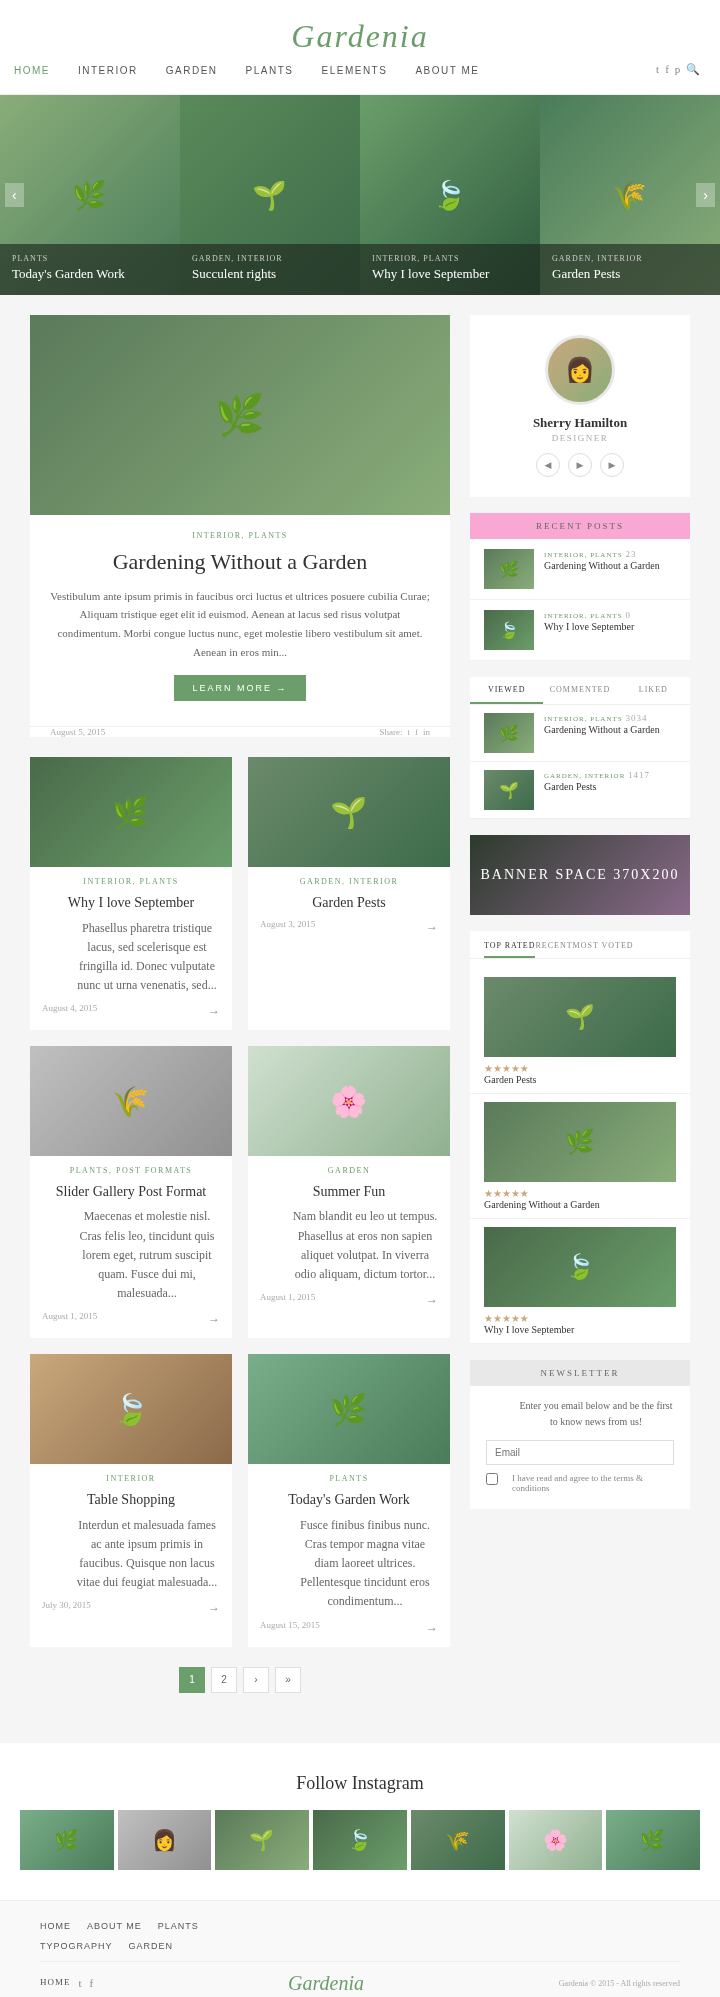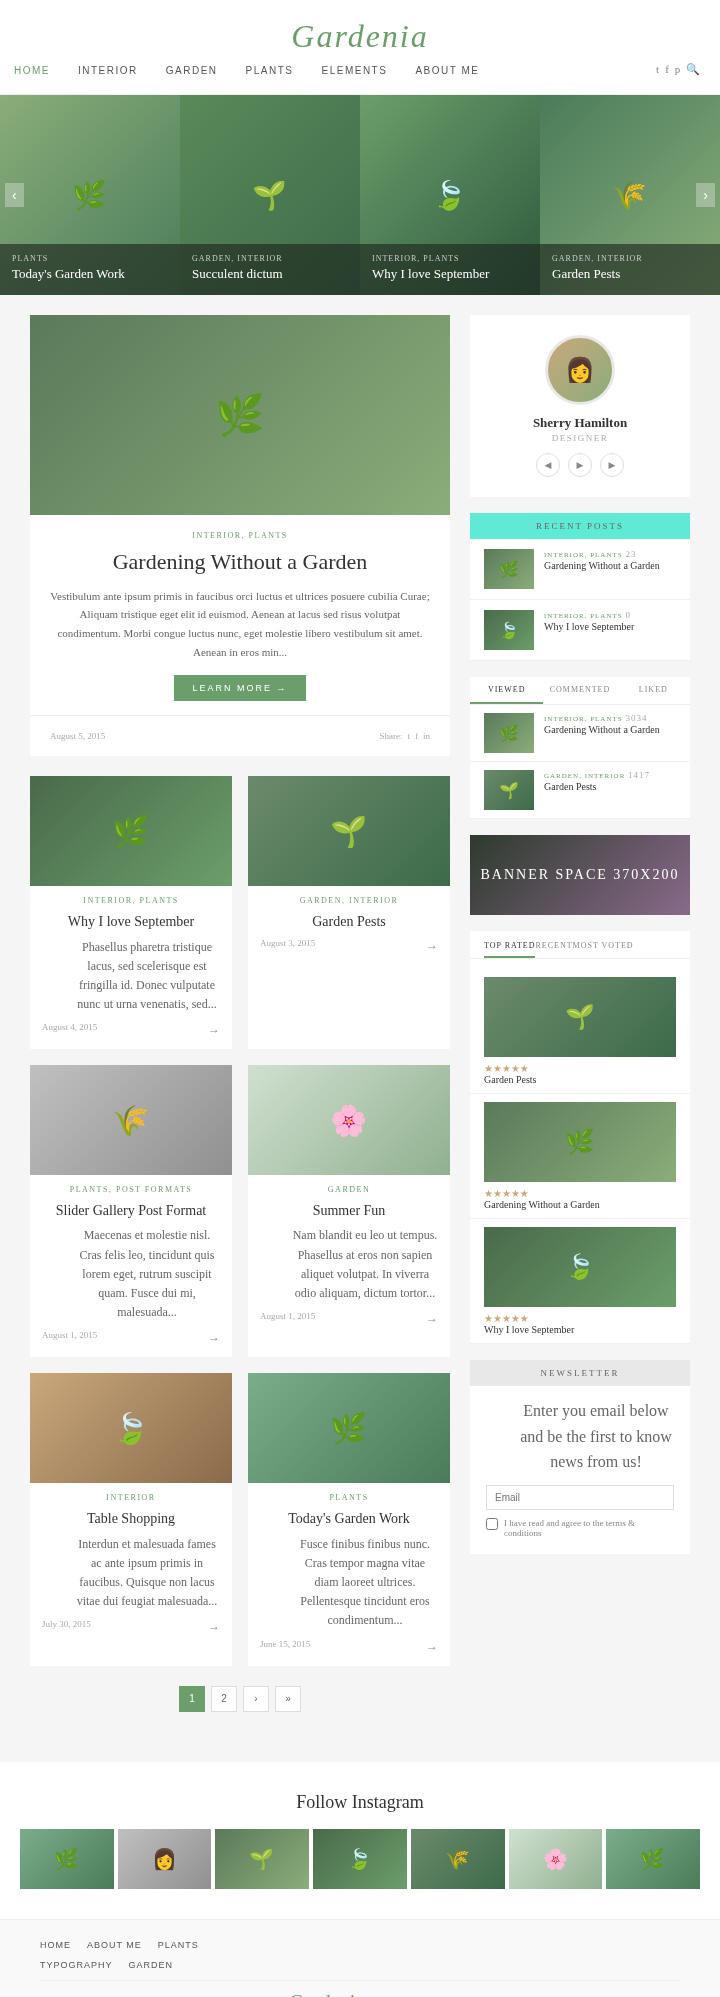--- a/index.html
+++ b/index.html
@@ -38,21 +38,21 @@
     .sidebar { width: 220px; flex-shrink: 0; }
 
     
     .featured-post { background: #fff; margin-bottom: 20px; }
     .featured-img { width: 100%; height: 200px; background: linear-gradient(135deg, #8aad7a 0%, #5a8a6a 100%); display: flex; align-items: center; justify-content: center; font-size: 40px; }
     .featured-content { padding: 16px 20px 14px; text-align: center; }
     .post-cats { font-size: 8px; letter-spacing: 1.5px; text-transform: uppercase; color: #6b9e6b; margin-bottom: 8px; }
     .featured-content h2 { font-size: 22px; font-weight: normal; margin-bottom: 10px; line-height: 1.3; }
     .featured-content p { font-size: 11px; line-height: 1.7; color: #666; margin-bottom: 14px; }
     .learn-more-btn { background: #6b9e6b; color: #fff; border: none; padding: 8px 18px; font-size: 9px; letter-spacing: 2px; text-transform: uppercase; cursor: pointer; }
-    .post-meta { display: flex; justify-content: space-between; align-items: center; padding: 15px 20px; border-top: 1px solid #eee; font-size: 9px; color: #aaa; }
+    .post-meta { display: flex; justify-content: space-between; align-items: center; padding: 0 20px; border-top: 1px solid #eee; font-size: 9px; color: #aaa; margin-top: 11px; }
     .post-meta-share { display: flex; gap: 5px; }
 
     
     .post-grid { display: grid; grid-template-columns: 1fr 1fr; gap: 16px; margin-bottom: 16px; }
     .post-card { background: #fff; }
     .post-card-img { width: 100%; height: 110px; display: flex; align-items: center; justify-content: center; font-size: 30px; }
     .post-card-content { padding: 10px 12px 12px; text-align: center; }
     .post-card h4 { font-size: 14px; font-weight: normal; margin-bottom: 6px; line-height: 1.3; }
     .post-card p { font-size: 12px; color: #666; line-height: 1.6; margin-bottom: 8px; margin-left: 32px; }
     .post-card-meta { font-size: 9px; color: #aaa; display: flex; justify-content: space-between; }
@@ -60,21 +60,21 @@
 
     
     .sidebar-author { background: #fff; padding: 20px; text-align: center; margin-bottom: 16px; }
     .author-avatar { width: 70px; height: 70px; border-radius: 50%; background: linear-gradient(135deg, #c9a87c 0%, #8aad7a 100%); margin: 0 auto 10px; display: flex; align-items: center; justify-content: center; font-size: 24px; overflow: hidden; border: 3px solid #e8e8e8; }
     .author-name { font-size: 13px; font-weight: bold; margin-bottom: 2px; }
     .author-title { font-size: 9px; letter-spacing: 1.5px; text-transform: uppercase; color: #aaa; margin-bottom: 10px; }
     .author-social { display: flex; justify-content: center; gap: 8px; }
     .author-social span { width: 24px; height: 24px; border: 1px solid #ddd; border-radius: 50%; display: flex; align-items: center; justify-content: center; font-size: 9px; color: #888; cursor: pointer; }
 
     .sidebar-section { background: #fff; margin-bottom: 16px; }
-    .sidebar-section-header { background: #5eead4; padding: 8px 14px; font-size: 9px; letter-spacing: 2px; text-transform: uppercase; color: #666; text-align: center; }
+    .sidebar-section-header { background: #f9a8d4; padding: 8px 14px; font-size: 9px; letter-spacing: 2px; text-transform: uppercase; color: #666; text-align: center; }
     .sidebar-post { display: flex; gap: 10px; padding: 10px 14px; border-bottom: 1px solid #f0f0f0; align-items: flex-start; }
     .sidebar-post-img { width: 50px; height: 40px; flex-shrink: 0; display: flex; align-items: center; justify-content: center; font-size: 16px; }
     .sidebar-post-info { flex: 1; }
     .sidebar-post-info .cat { font-size: 7px; letter-spacing: 1px; text-transform: uppercase; color: #6b9e6b; }
     .sidebar-post-info h5 { font-size: 10px; font-weight: normal; line-height: 1.4; }
     .sidebar-post-count { font-size: 9px; color: #aaa; margin-top: 39px; }
 
     
     .popular-tabs { display: flex; border-bottom: 1px solid #eee; }
     .popular-tab { flex: 1; padding: 8px 4px; font-size: 8px; letter-spacing: 1px; text-transform: uppercase; color: #888; text-align: center; cursor: pointer; border-bottom: 2px solid transparent; }
@@ -94,23 +94,23 @@
     .top-rated-tab { font-size: 8px; letter-spacing: 1px; text-transform: uppercase; color: #888; cursor: pointer; padding-bottom: 6px; border-bottom: 2px solid transparent; }
     .top-rated-tab.active { color: #333; border-bottom-color: #6b9e6b; }
     .rated-item { padding: 8px 14px; border-bottom: 1px solid #f0f0f0; }
     .rated-item-img { width: 100%; height: 80px; background: linear-gradient(135deg, #8aad7a 0%, #4a7c59 100%); display: flex; align-items: center; justify-content: center; font-size: 24px; margin-bottom: 6px; }
     .stars { color: #c9a87c; font-size: 10px; }
     .rated-item h5 { font-size: 10px; font-weight: normal; }
 
     
     .newsletter { background: #fff; padding: 16px; }
     .newsletter-header { background: #e8e8e8; padding: 8px 14px; font-size: 9px; letter-spacing: 2px; text-transform: uppercase; color: #666; text-align: center; margin: -16px -16px 12px; }
-    .newsletter p { font-size: 16px; color: #666; text-align: center; line-height: 1.6; margin-bottom: 10px; margin-left: 32px; }
+    .newsletter p { font-size: 10px; color: #666; text-align: center; line-height: 1.6; margin-bottom: 10px; margin-left: 32px; }
     .newsletter input { width: 100%; border: 1px solid #ddd; padding: 6px 8px; font-size: 10px; margin-bottom: 8px; }
-    .newsletter-check { display: flex; align-items: flex-start; gap: 6px; font-size: 9px; color: #888; }
+    .newsletter-check { display: flex; align-items: flex-start; gap: 14px; font-size: 9px; color: #888; }
     .newsletter-check input[type=checkbox] { width: 12px; height: 12px; }
 
     
     .pagination { display: flex; justify-content: center; gap: 6px; margin: 20px 0; }
     .page-btn { width: 26px; height: 26px; display: flex; align-items: center; justify-content: center; background: #fff; border: 1px solid #ddd; font-size: 10px; cursor: pointer; color: #666; }
     .page-btn.active { background: #6b9e6b; color: #fff; border-color: #6b9e6b; }
 
     
     .instagram-section { background: #fff; padding: 30px 20px; text-align: center; margin-top: 10px; }
     .instagram-section h3 { font-size: 18px; font-weight: normal; margin-bottom: 16px; }
@@ -163,21 +163,21 @@
     <div class="img-placeholder hero-green1">🌿</div>
     <div class="overlay">
       <div class="cat">PLANTS</div>
       <h3>Today's Garden Work</h3>
     </div>
   </div>
   <div class="hero-item">
     <div class="img-placeholder hero-green2">🌱</div>
     <div class="overlay">
       <div class="cat">GARDEN, INTERIOR</div>
-      <h3>Succulent dictum</h3>
+      <h3>Succulent rights</h3>
     </div>
   </div>
   <div class="hero-item">
     <div class="img-placeholder hero-green3">🍃</div>
     <div class="overlay">
       <div class="cat">INTERIOR, PLANTS</div>
       <h3>Why I love September</h3>
     </div>
   </div>
   <div class="hero-item">
@@ -278,21 +278,21 @@
           </div>
         </div>
       </article>
       <article class="post-card">
         <div class="post-card-img bg-green1">🌿</div>
         <div class="post-card-content">
           <div class="post-cats">PLANTS</div>
           <h4>Today's Garden Work</h4>
           <p>Fusce finibus finibus nunc. Cras tempor magna vitae diam laoreet ultrices. Pellentesque tincidunt eros condimentum...</p>
           <div class="post-card-meta">
-            <span>June 15, 2015</span>
+            <span>August 15, 2015</span>
             <span class="post-card-arrow">→</span>
           </div>
         </div>
       </article>
     </div>
 
     <div class="pagination">
       <button class="page-btn active">1</button>
       <button class="page-btn">2</button>
       <button class="page-btn">›</button>

